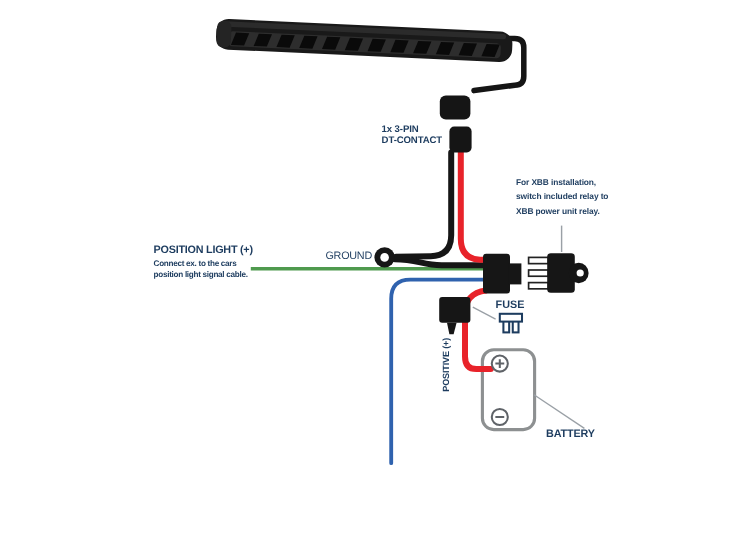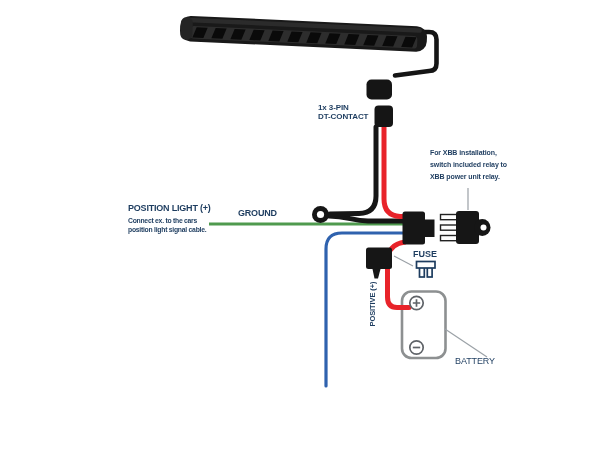--- a/index.html
+++ b/index.html
@@ -8,24 +8,24 @@
     font-family:"Liberation Sans",sans-serif;color:#1d3c5f;
   }
   .canvas svg{position:absolute;left:0;top:0;z-index:1;}
   .lbl{position:absolute;z-index:2;color:#1d3c5f;}
   .ttl{font-size:9px;font-weight:800;letter-spacing:-0.2px;line-height:10px;white-space:nowrap;}
   .body-line{font-size:6.8px;font-weight:600;letter-spacing:-0.25px;line-height:9px;white-space:nowrap;}
   .lbl-dtcontact{left:318px;top:104px;font-size:8px;font-weight:800;line-height:8.5px;letter-spacing:-0.1px;}
   .lbl-xbb{left:430px;top:147px;font-size:7px;font-weight:600;line-height:12px;letter-spacing:-0.1px;}
   .lbl-poslight{left:128px;top:203px;}
   .lbl-poslight .ttl{margin-bottom:3px;}
-  .lbl-ground{left:238px;top:208px;width:72px;font-size:9px;font-weight:700;letter-spacing:-0.2px;}
+  .lbl-ground{left:238px;top:208px;width:72px;text-align:right;font-size:9px;font-weight:400;letter-spacing:-0.2px;}
   .lbl-fuse{left:413px;top:249px;font-size:9px;font-weight:700;}
   .lbl-positive{left:372px;top:304px;transform:translate(-50%,-50%) rotate(-90deg);font-size:7.5px;font-weight:800;white-space:nowrap;letter-spacing:-0.1px;}
-  .lbl-battery{left:455px;top:356px;font-size:9px;font-weight:400;letter-spacing:-0.1px;}
+  .lbl-battery{left:455px;top:356px;font-size:9px;font-weight:700;letter-spacing:-0.1px;}
   .lbl-signal{left:295px;top:389px;}
   .lbl-signal .ttl{margin-bottom:3px;}
 </style>
 </head>
 <body>
 
 <div class="canvas">
 
   <svg width="610" height="450" viewBox="0 0 610 450">
 

